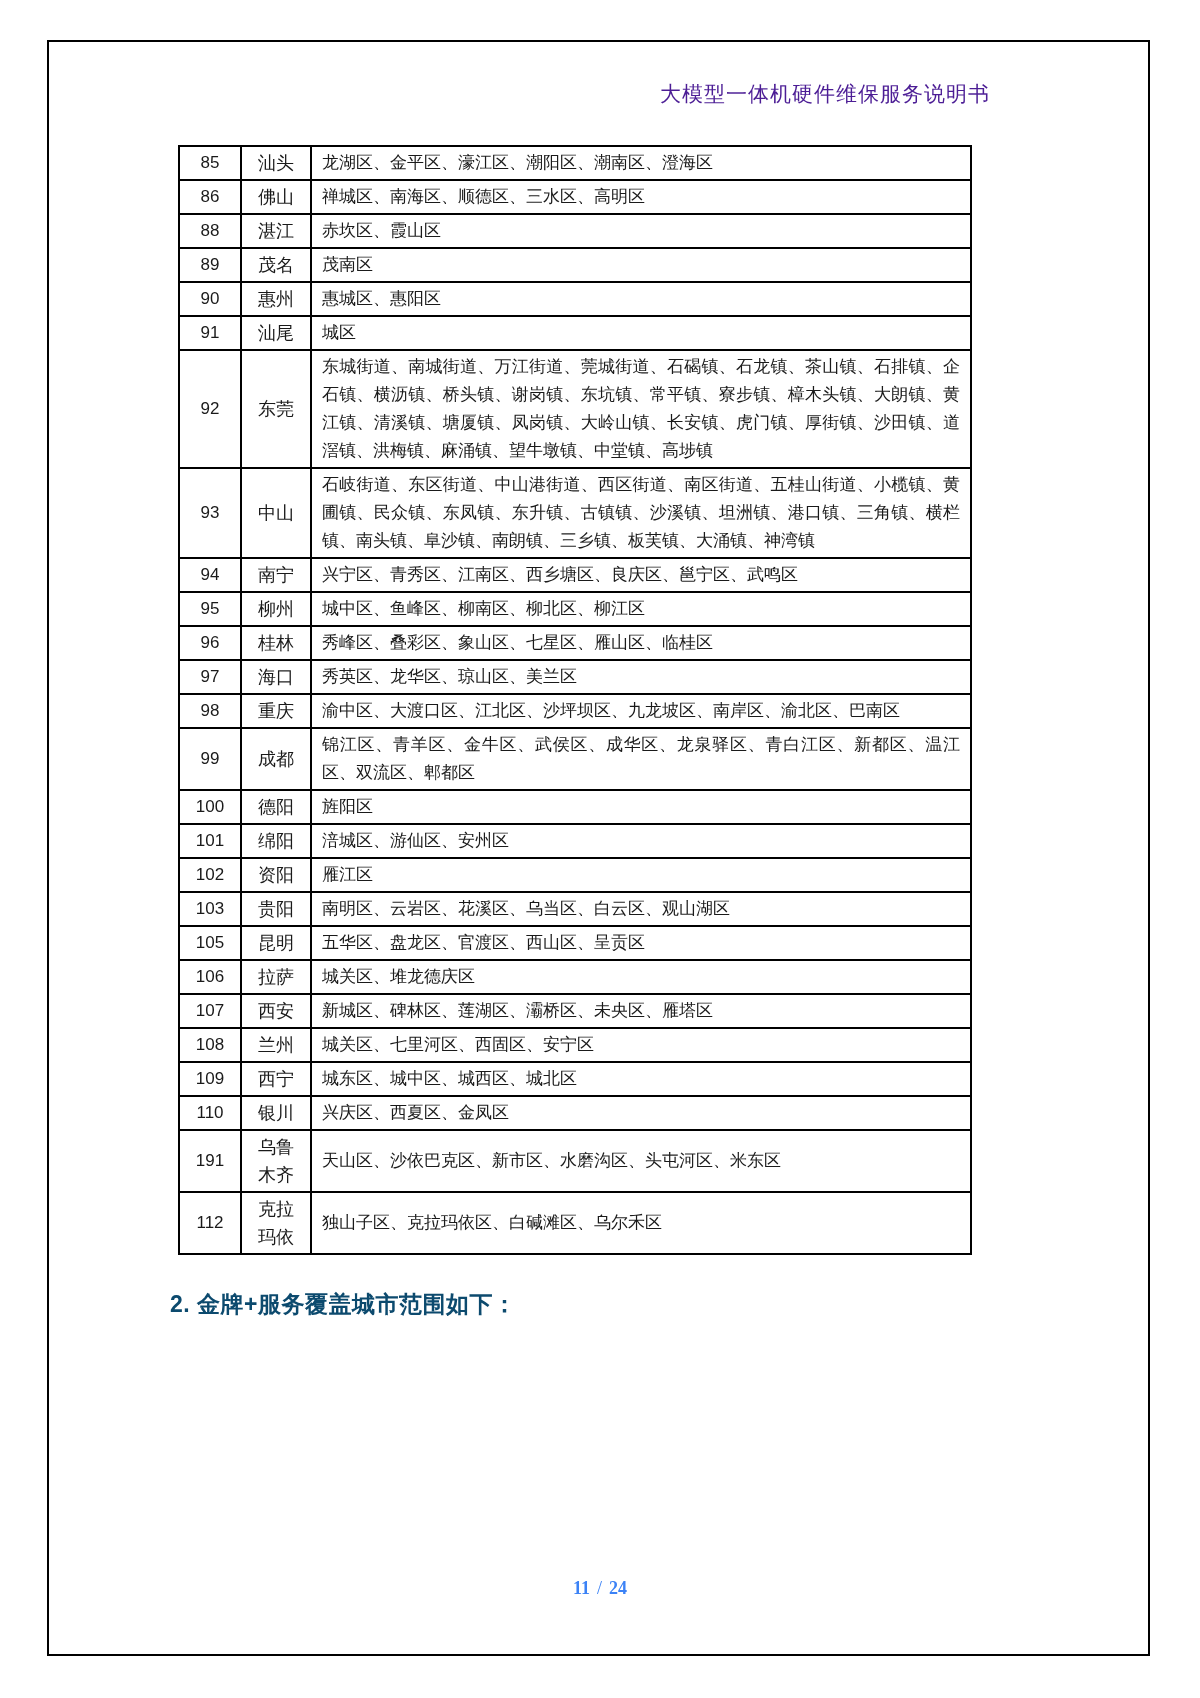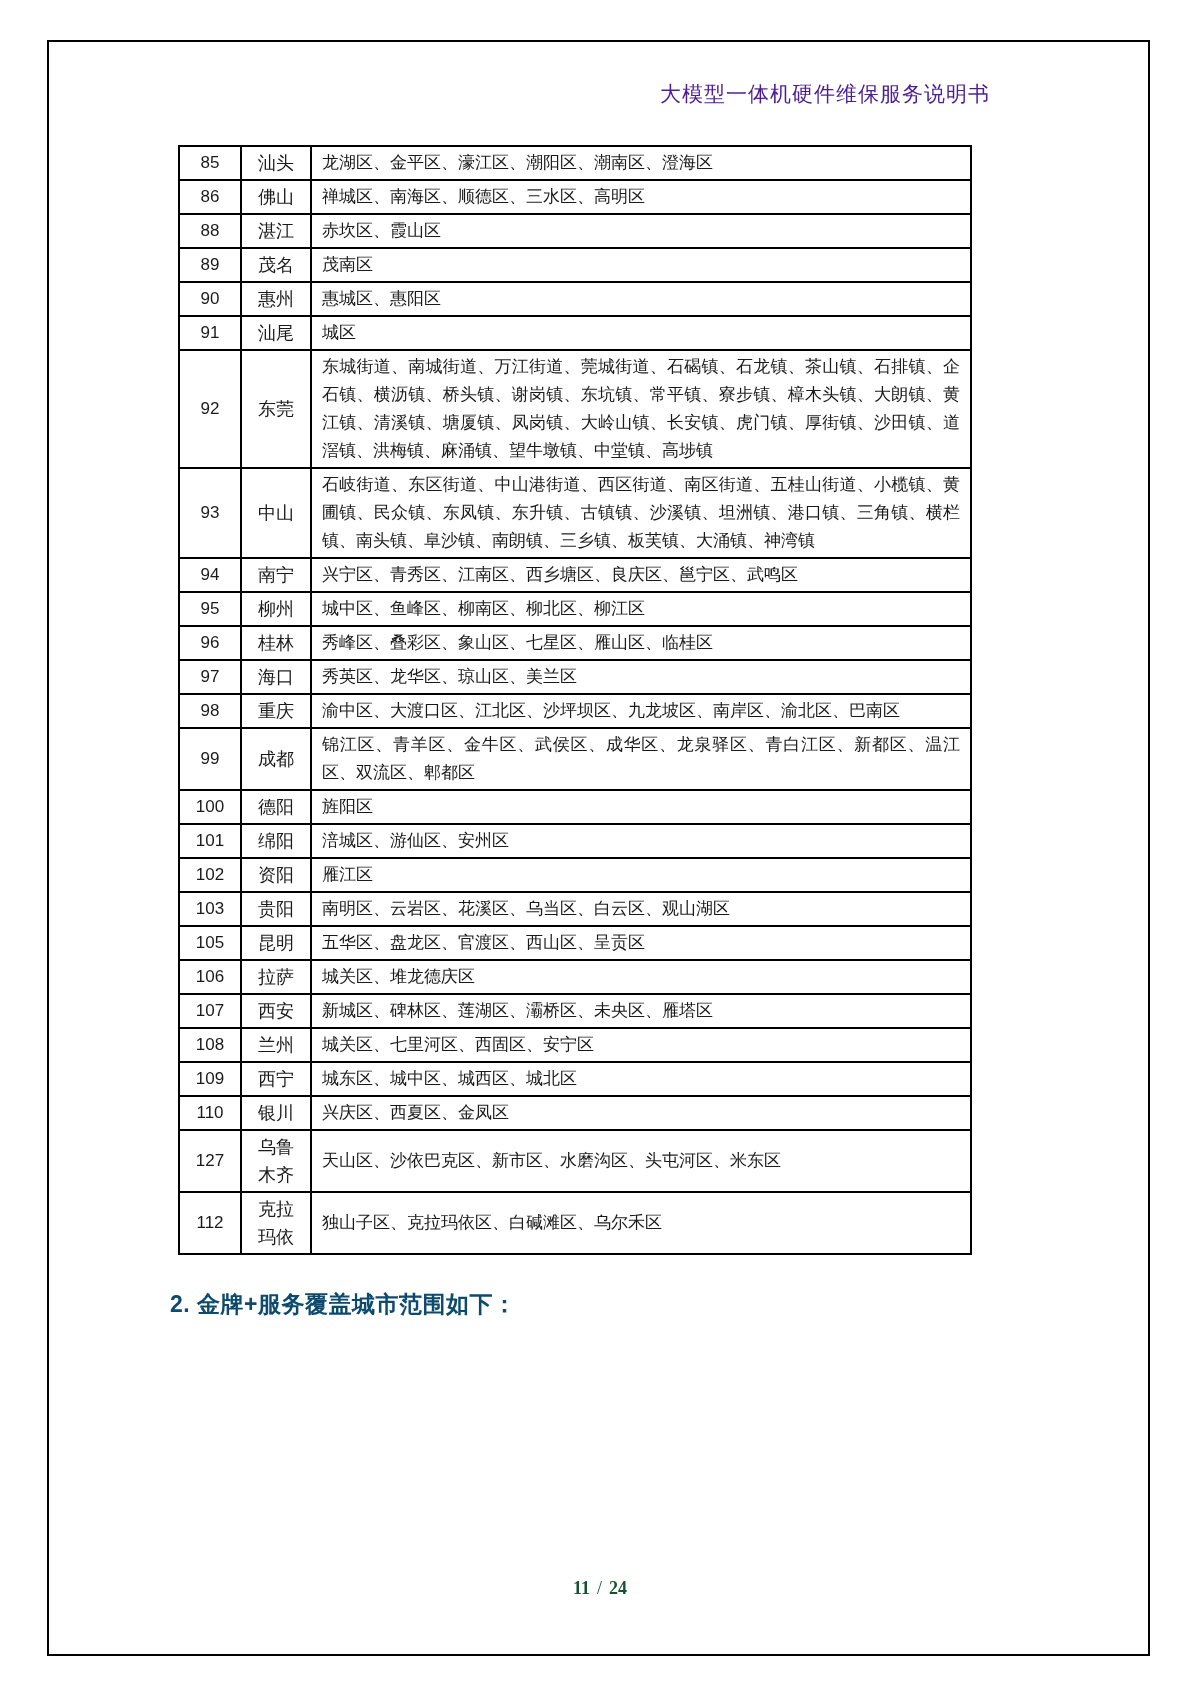--- a/index.html
+++ b/index.html
@@ -78,21 +78,21 @@
     letter-spacing: 0.5px;
   }
   .footer {
     position: absolute;
     top: 1578px;
     left: 0;
     width: 1200px;
     text-align: center;
     font-family: "Liberation Serif", "DejaVu Serif", serif;
     font-size: 18px;
-    color: #14532d;
+    color: #3b82f6;
   }
   .footer .num { font-weight: bold; }
   .footer .sep { font-weight: normal; padding: 0 7px; }
 </style>
 </head>
 <body>
 
 <div class="page">
   <div class="border-box"></div>
 
@@ -220,21 +220,21 @@
             <td class="no">109</td>
             <td class="city">西宁</td>
             <td class="districts">城东区、城中区、城西区、城北区</td>
           </tr>
           <tr>
             <td class="no">110</td>
             <td class="city">银川</td>
             <td class="districts">兴庆区、西夏区、金凤区</td>
           </tr>
           <tr>
-            <td class="no">127</td>
+            <td class="no">191</td>
             <td class="city">乌鲁木齐</td>
             <td class="districts">天山区、沙依巴克区、新市区、水磨沟区、头屯河区、米东区</td>
           </tr>
           <tr>
             <td class="no">112</td>
             <td class="city">克拉玛依</td>
             <td class="districts">独山子区、克拉玛依区、白碱滩区、乌尔禾区</td>
           </tr>
         </tbody>
     </table>

